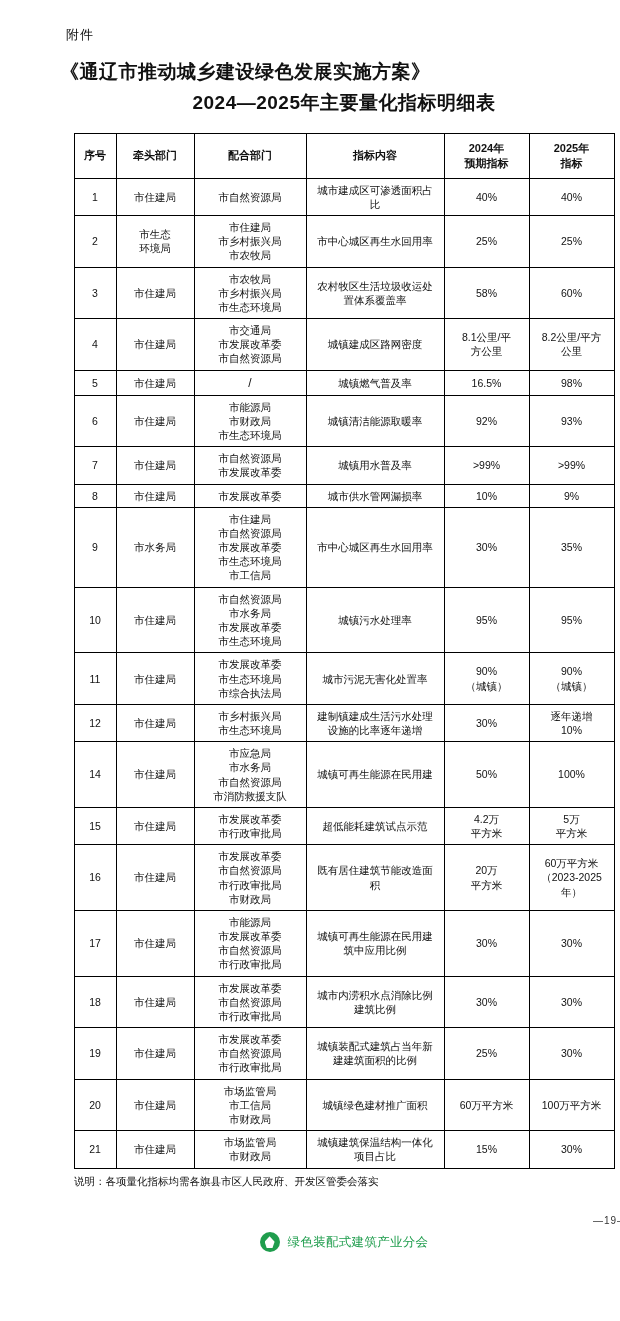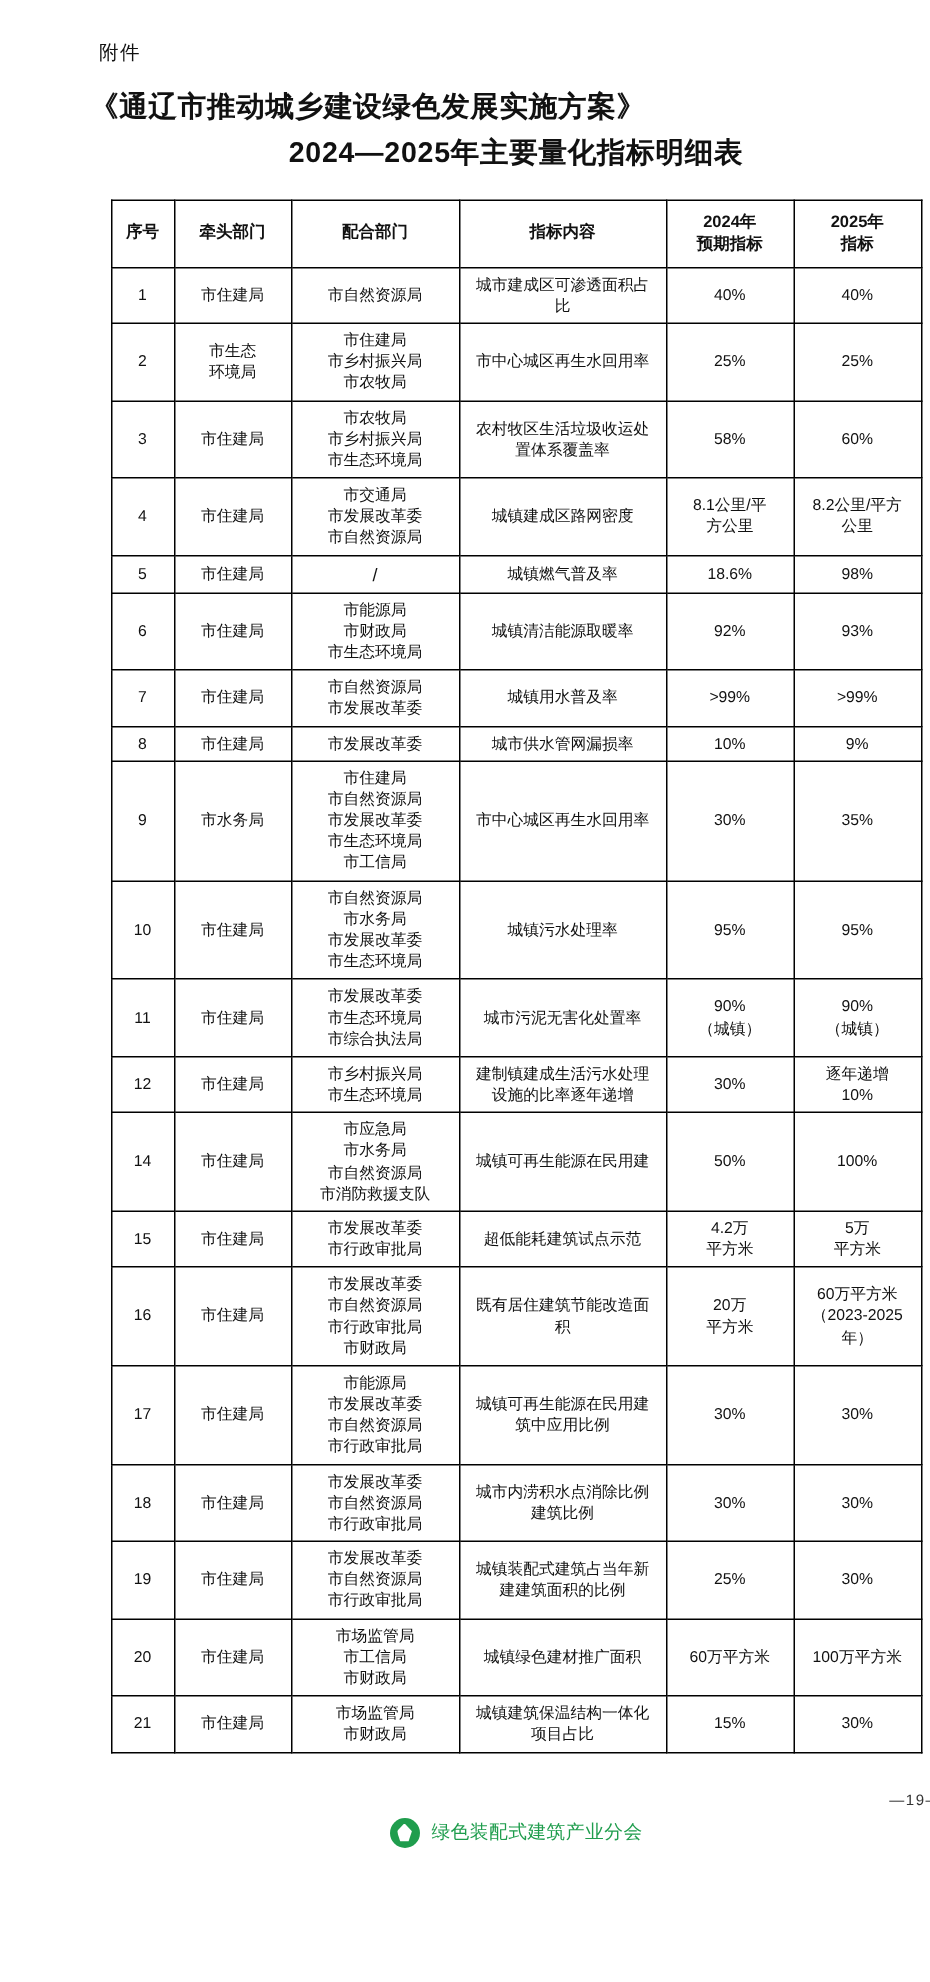--- a/index.html
+++ b/index.html
@@ -296,21 +296,21 @@
               <span class="slash-cell">/</span>
             </div>
           </td>
           <td>
             <div class="cell-lines">
               <span>城镇燃气普及率</span>
             </div>
           </td>
           <td>
             <div class="cell-lines">
-              <span>18.6%</span>
+              <span>16.5%</span>
             </div>
           </td>
           <td>
             <div class="cell-lines">
               <span>98%</span>
             </div>
           </td>
         </tr>
         <tr>
           <td>6</td>
@@ -772,20 +772,21 @@
           </td>
           <td>
             <div class="cell-lines">
               <span>30%</span>
             </div>
           </td>
         </tr>
       </tbody>
   </table>
 
+  <div class="note">说明：各项量化指标均需各旗县市区人民政府、开发区管委会落实</div>
 
   <div class="page-number">—19—</div>
 
   <div class="footer-brand">
     <span class="brand-logo"></span>
     <span class="brand-text">绿色装配式建筑产业分会</span>
   </div>
 
 </div>
 

